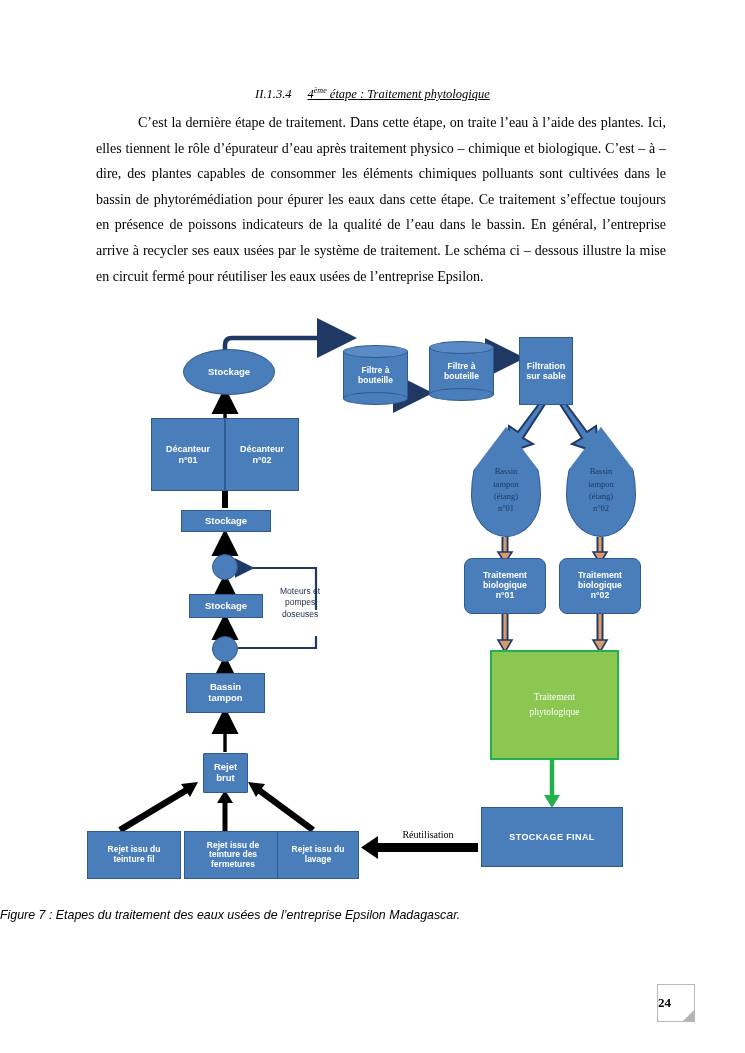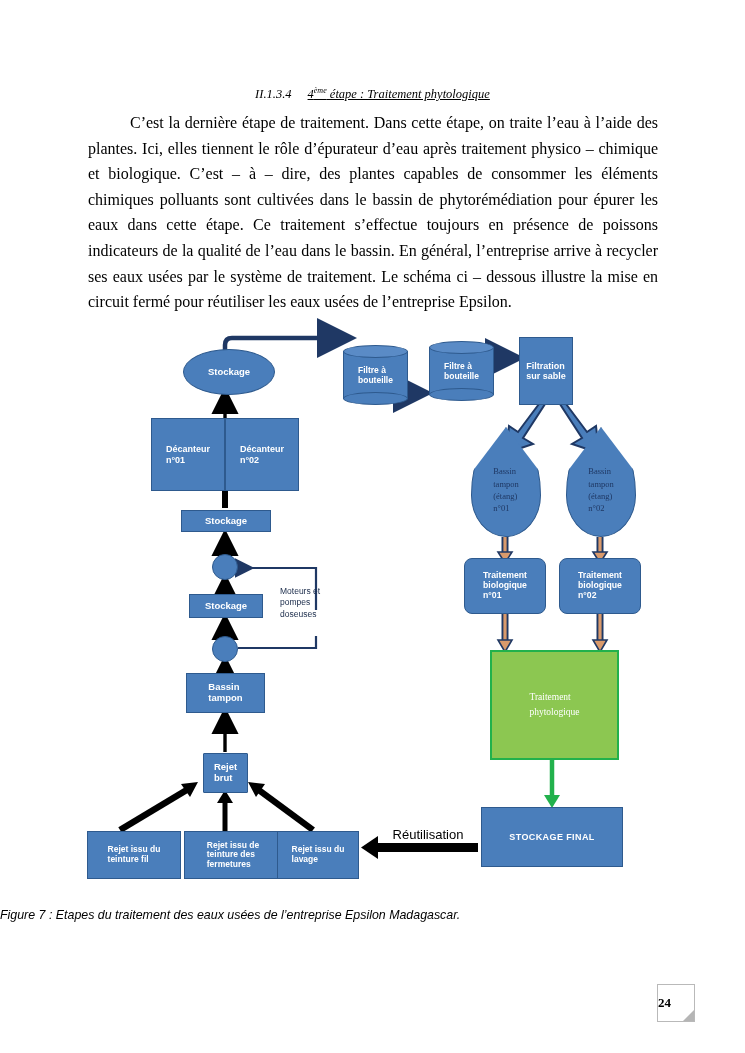--- a/index.html
+++ b/index.html
@@ -8,22 +8,22 @@
 
   .page{position:absolute;left:0;top:0;width:745px;height:1053px;padding-left:16px;}
 
   
   .heading{position:absolute;left:0;top:86px;width:745px;text-align:center;
            font-size:12.5px;font-style:italic;font-family:"Liberation Serif",serif;}
   .heading .num{font-style:italic;margin-right:16px;}
   .heading .ttl{text-decoration:underline;}
   .heading .sup{font-size:8px;vertical-align:super;}
 
-  .para{position:absolute;left:88px;top:110px;width:570px;
-        font-size:16px;line-height:25.6px;text-align:justify;
+  .para{position:absolute;left:96px;top:110px;width:570px;
+        font-size:14px;line-height:25.6px;text-align:justify;
         font-family:"Liberation Serif",serif;}
   .para .indent{display:inline-block;width:42px;}
 
   
   .caption{position:absolute;left:0;top:908px;width:745px;text-align:left;
            font-size:12.4px;font-style:italic;font-family:"Liberation Sans",sans-serif;}
 
   
   .pagenum{position:absolute;left:657px;top:984px;width:36px;height:36px;
            border:1px solid #b9b9b9;background:#fff;
@@ -31,21 +31,21 @@
            font-size:13px;font-weight:bold;font-family:"Liberation Serif",serif;}
   .pagenum .fold{position:absolute;right:0;bottom:0;width:0;height:0;
            border-left:11px solid transparent;border-bottom:11px solid #b5b5b5;}
 
   
   .diagram{position:absolute;left:0;top:0;width:745px;height:1053px;}
   .diagram svg{position:absolute;left:0;top:0;}
 
   
   .shp{position:absolute;display:flex;align-items:center;justify-content:center;
-       text-align:left;font-family:"Liberation Sans",sans-serif;
+       text-align:center;font-family:"Liberation Sans",sans-serif;
        font-weight:bold;color:#ffffff;line-height:1.12;
        box-sizing:border-box;pointer-events:auto;}
   .lbl-dark{color:#1f3864;font-weight:normal;font-family:"Liberation Serif",serif;}
   .lbl-plain{color:#1a2b4a;font-weight:normal;font-family:"Liberation Sans",sans-serif;}
 </style>
 </head>
 <body>
 
 <div class="page">
 
@@ -171,21 +171,21 @@
 
     <div class="shp" style="left:189px;top:594px;width:74px;height:24px;background:#4a7ebb;
                 border:1.5px solid #2e5a8e;font-size:9.5px;">
       <span>Stockage</span>
     </div>
 
     <div class="shp" style="left:212px;top:636px;width:26px;height:26px;border-radius:50%;
                 background:#4a7ebb;border:1.5px solid #2e5a8e;"></div>
 
     <div class="shp lbl-plain" style="left:280px;top:580px;width:72px;height:46px;font-size:8.5px;
-                white-space:pre-line;justify-content:flex-start;text-align:left;line-height:1.35;">
+                white-space:pre-line;justify-content:flex-start;text-align:center;line-height:1.35;">
       <span>Moteurs et
 pompes
 doseuses</span>
     </div>
 
     <div class="shp" style="left:186px;top:673px;width:79px;height:40px;background:#4a7ebb;
                 border:1.5px solid #2e5a8e;font-size:9.5px;white-space:pre-line;">
       <span>Bassin
 tampon</span>
     </div>
@@ -290,21 +290,21 @@
       <span>Traitement
 phytologique</span>
     </div>
 
     <div class="shp" style="left:481px;top:807px;width:142px;height:60px;background:#4a7ebb;
                 border:1.5px solid #2e5a8e;font-size:9px;letter-spacing:0.4px;">
       <span>STOCKAGE FINAL</span>
     </div>
 
     <div class="shp" style="left:370px;top:825px;width:116px;height:20px;color:#000;font-weight:normal;
-                font-family:Liberation Sans, sans-serif;font-size:13px;">
+                font-family:Liberation Serif, serif;font-size:10px;">
       <span>Réutilisation</span>
     </div>
 
   </div>
 
   <div class="caption">
     <span>Figure 7 : Etapes du traitement des eaux usées de l’entreprise Epsilon Madagascar.</span>
   </div>
 
   <div class="pagenum">

